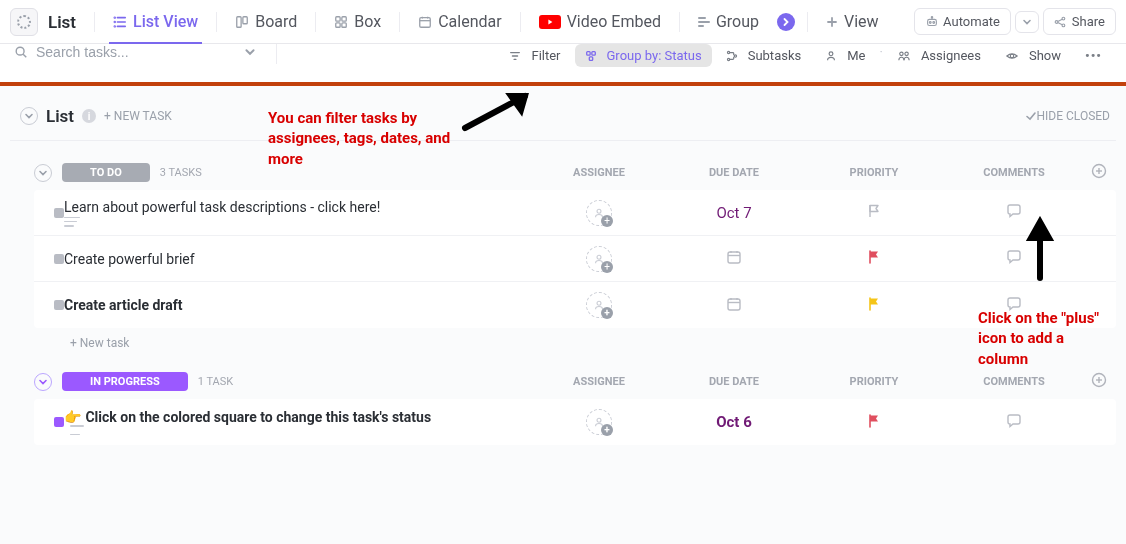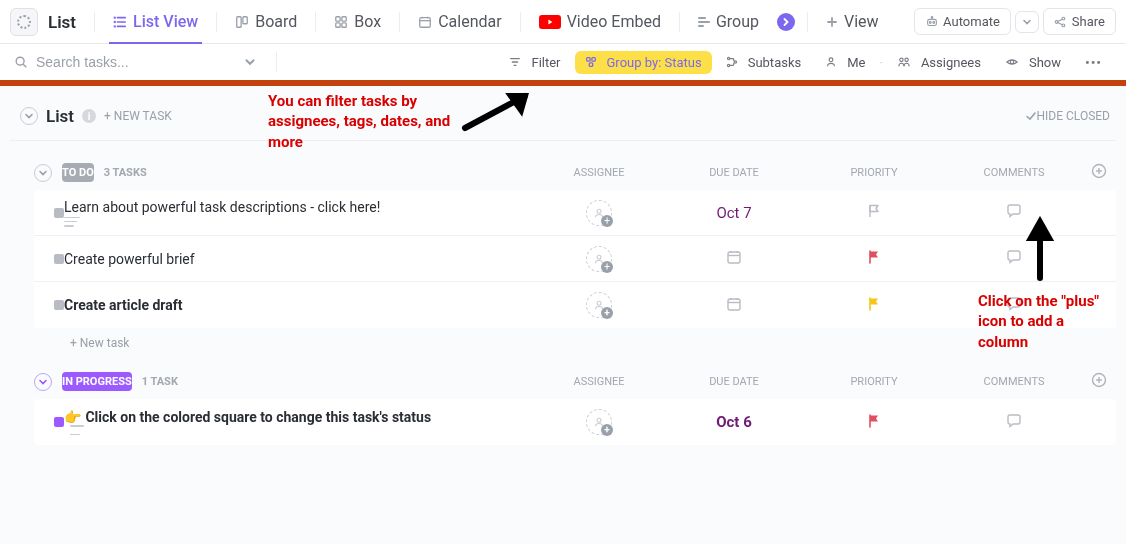--- a/index.html
+++ b/index.html
@@ -67,40 +67,40 @@
     width: 22px; height: 14px; background: #ff0000; border-radius: 3px;
     display: flex; align-items: center; justify-content: center;
   }
   .gantt-lines {display:flex; flex-direction:column; gap:2px;}
   .gantt-lines span{display:block; height:2px; background:#9aa0aa; border-radius:1px;}
   .chevron-circle {
     width: 18px; height: 18px; border-radius: 50%; background: #7b68ee;
     display:flex; align-items:center; justify-content:center;
   }
   .toolbar-row {
-    display: flex; align-items: center; height: 42px;
+    display: flex; align-items: flex-start; height: 42px;
     padding: 0 14px; gap: 4px;
-    border-bottom: 6px solid #c2410c;
+    border-bottom: 4px solid #c2410c;
   }
   .search-wrap {
     display: flex; align-items: center; gap: 8px; color: #9aa0aa;
     width: 250px;
   }
   .search-input {
     border: none; outline: none; font-size: 14px; color: #54575f;
     width: 160px; background: transparent;
   }
   .search-input::placeholder { color: #9aa0aa; }
   .tool-chip {
     display: flex; align-items: center; gap: 10px;
     padding: 4px 10px; border-radius: 6px;
     color: #54575f; cursor: pointer; font-size: 13px;
   }
   .tool-chip.active {
-    background: #fde047; color: #7b68ee;
+    background: #e5e5e5; color: #7b68ee;
   }
   .dots3 { letter-spacing: 1px; font-weight: 700; color: #7a7f87;}
   .content-area {
     padding: 0 10px;
     background: #fafbfc;
     position: relative;
     height: calc(100% - 86px);
     overflow: hidden;
   }
   .section-head {
@@ -119,27 +119,27 @@
   .group-block { margin: 18px 0 0 24px; }
   .group-header {
     display:grid;
     grid-template-columns: 500px 130px 140px 140px 140px 30px;
     align-items:center;
     padding: 4px 0;
   }
   .gh-left { display:flex; align-items:center; gap:10px;}
   .gh-expand { width:18px;height:18px;border-radius:50%;border:1px solid #c9ccd4;display:flex;align-items:center;justify-content:center;}
   .status-pill {
-    padding: 3px 0; border-radius: 4px; font-size: 11px; font-weight:700;
+    padding: 3px 28px; border-radius: 4px; font-size: 11px; font-weight:700;
     color: #fff;
   }
   .pill-todo { background: #a7abb3; }
   .pill-inprogress { background: #9b59ff; }
-  .gh-count { color:#a3a7b0; font-size:11px; font-weight:700;}
-  .col-head { color:#a3a7b0; font-size:11px; font-weight:400; text-align:center;}
+  .gh-count { color:#a3a7b0; font-size:11px; font-weight:400;}
+  .col-head { color:#a3a7b0; font-size:11px; font-weight:700; text-align:center;}
   .add-col { text-align:center; color:#a3a7b0;}
   .task-list { background:#fff; border-radius:4px; margin-top:4px;}
   .task-row {
     display:grid;
     grid-template-columns: 500px 130px 140px 140px 140px 30px;
     align-items:center;
     min-height: 46px;
     border-bottom: 1px solid #f0f1f4;
     padding: 6px 0;
   }
@@ -159,21 +159,21 @@
   .assignee-ph::after{
     content:"+"; position:absolute; right:-2px; bottom:-2px;
     width:12px;height:12px;border-radius:50%;background:#9aa0aa;color:#fff;
     font-size:10px; line-height:12px; text-align:center;
   }
   .due-red { color:#701a75; font-size:15px;}
   .new-task-line { color:#9aa0aa; font-size:12px; padding: 8px 0 0 36px; cursor:pointer;}
   .hand-emoji { display:inline-block; margin-right:4px;}
   .gh-expand.purple { border-color:#bba6ff;}
   
-  .anno { position:absolute; color:#d80000; font-weight:700; font-size:15px; line-height:1.35; z-index:50;}
+  .anno { position:absolute; color:#d80000; font-weight:700; font-size:15px; line-height:1.35; z-index:50;margin-top:17px;}
   .arrow { position:absolute; z-index:49; }
 </style>
 </head>
 <body>
 
 <div class="top-bar">
   <div class="app-icon">
       <div class="dotted-circle"></div>
     </div>
   <div class="page-title">List</div>

